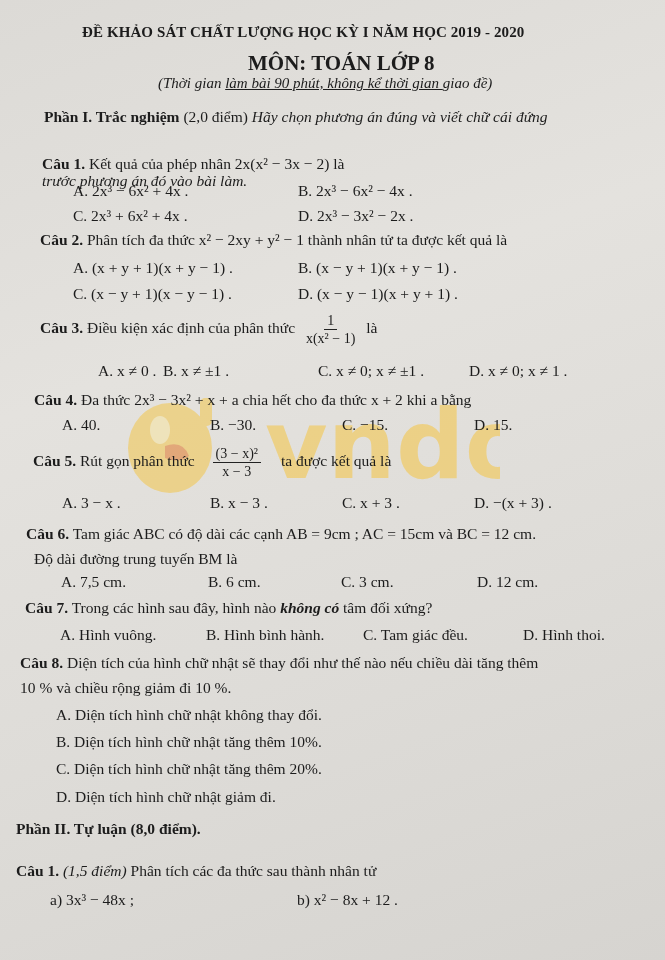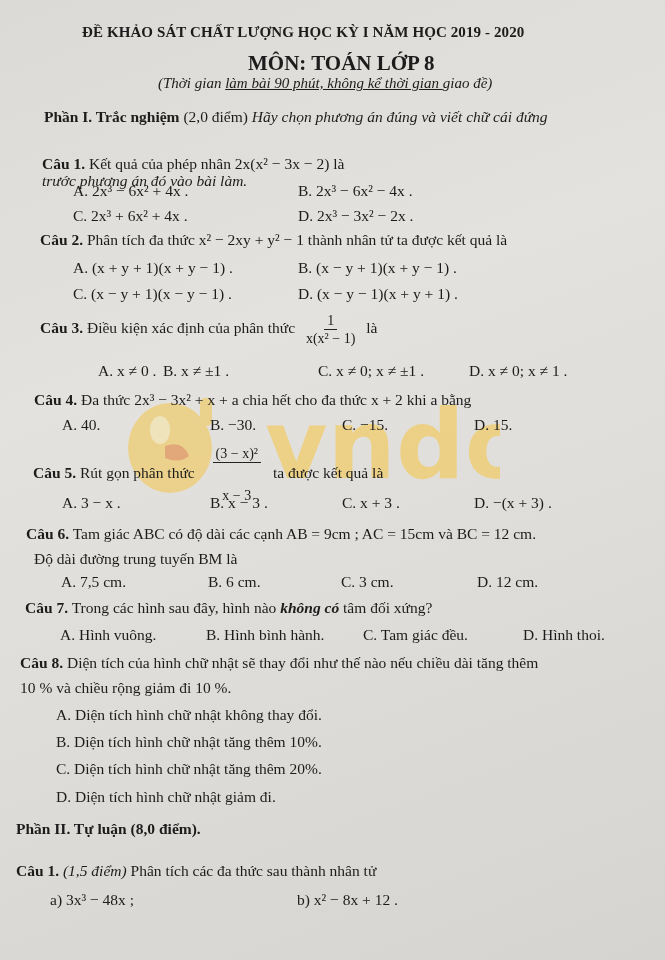--- a/index.html
+++ b/index.html
@@ -68,21 +68,21 @@
 <div class="abs txt" style="left:163px; top:362px;"><span>B.</span> <span>x ≠ ±1 .</span></div>
 <div class="abs txt" style="left:318px; top:362px;"><span>C.</span> <span>x ≠ 0; x ≠ ±1 .</span></div>
 <div class="abs txt" style="left:469px; top:362px;"><span>D.</span> <span>x ≠ 0; x ≠ 1 .</span></div>
 
 <div class="abs txt" style="left:34px; top:391px;"><span class="b">Câu 4.</span><span> Đa thức </span><span class="math">2x³ − 3x² + x + a</span><span> chia hết cho đa thức x + 2 khi a bằng</span></div>
 <div class="abs txt" style="left:62px; top:416px;"><span>A.</span> <span>40.</span></div>
 <div class="abs txt" style="left:210px; top:416px;"><span>B.</span> <span>−30.</span></div>
 <div class="abs txt" style="left:342px; top:416px;"><span>C.</span> <span>−15.</span></div>
 <div class="abs txt" style="left:474px; top:416px;"><span>D.</span> <span>15.</span></div>
 
-<div class="abs txt" style="left:33px; top:446px;"><span class="b">Câu 5.</span><span> Rút gọn phân thức </span><span class="frac" style="margin-left:14px; margin-right:8px;gap:24px;">
+<div class="abs txt" style="left:33px; top:446px;"><span class="b">Câu 5.</span><span> Rút gọn phân thức </span><span class="frac" style="margin-left:14px; margin-right:16px;">
       <span class="num">(3 − x)²</span>
       <span class="den">x − 3</span>
     </span><span> ta được kết quả là</span></div>
 <div class="abs txt" style="left:62px; top:494px;"><span>A.</span> <span>3 − x .</span></div>
 <div class="abs txt" style="left:210px; top:494px;"><span>B.</span> <span>x − 3 .</span></div>
 <div class="abs txt" style="left:342px; top:494px;"><span>C.</span> <span>x + 3 .</span></div>
 <div class="abs txt" style="left:474px; top:494px;"><span>D.</span> <span>−(x + 3) .</span></div>
 
 <div class="abs txt" style="left:26px; top:525px;"><span class="b">Câu 6.</span><span> Tam giác ABC có độ dài các cạnh AB = 9cm ; AC = 15cm và BC = 12 cm.</span></div>
 <div class="abs txt" style="left:34px; top:550px;font-family:Liberation Serif, serif;">Độ dài đường trung tuyến  BM là</div>

